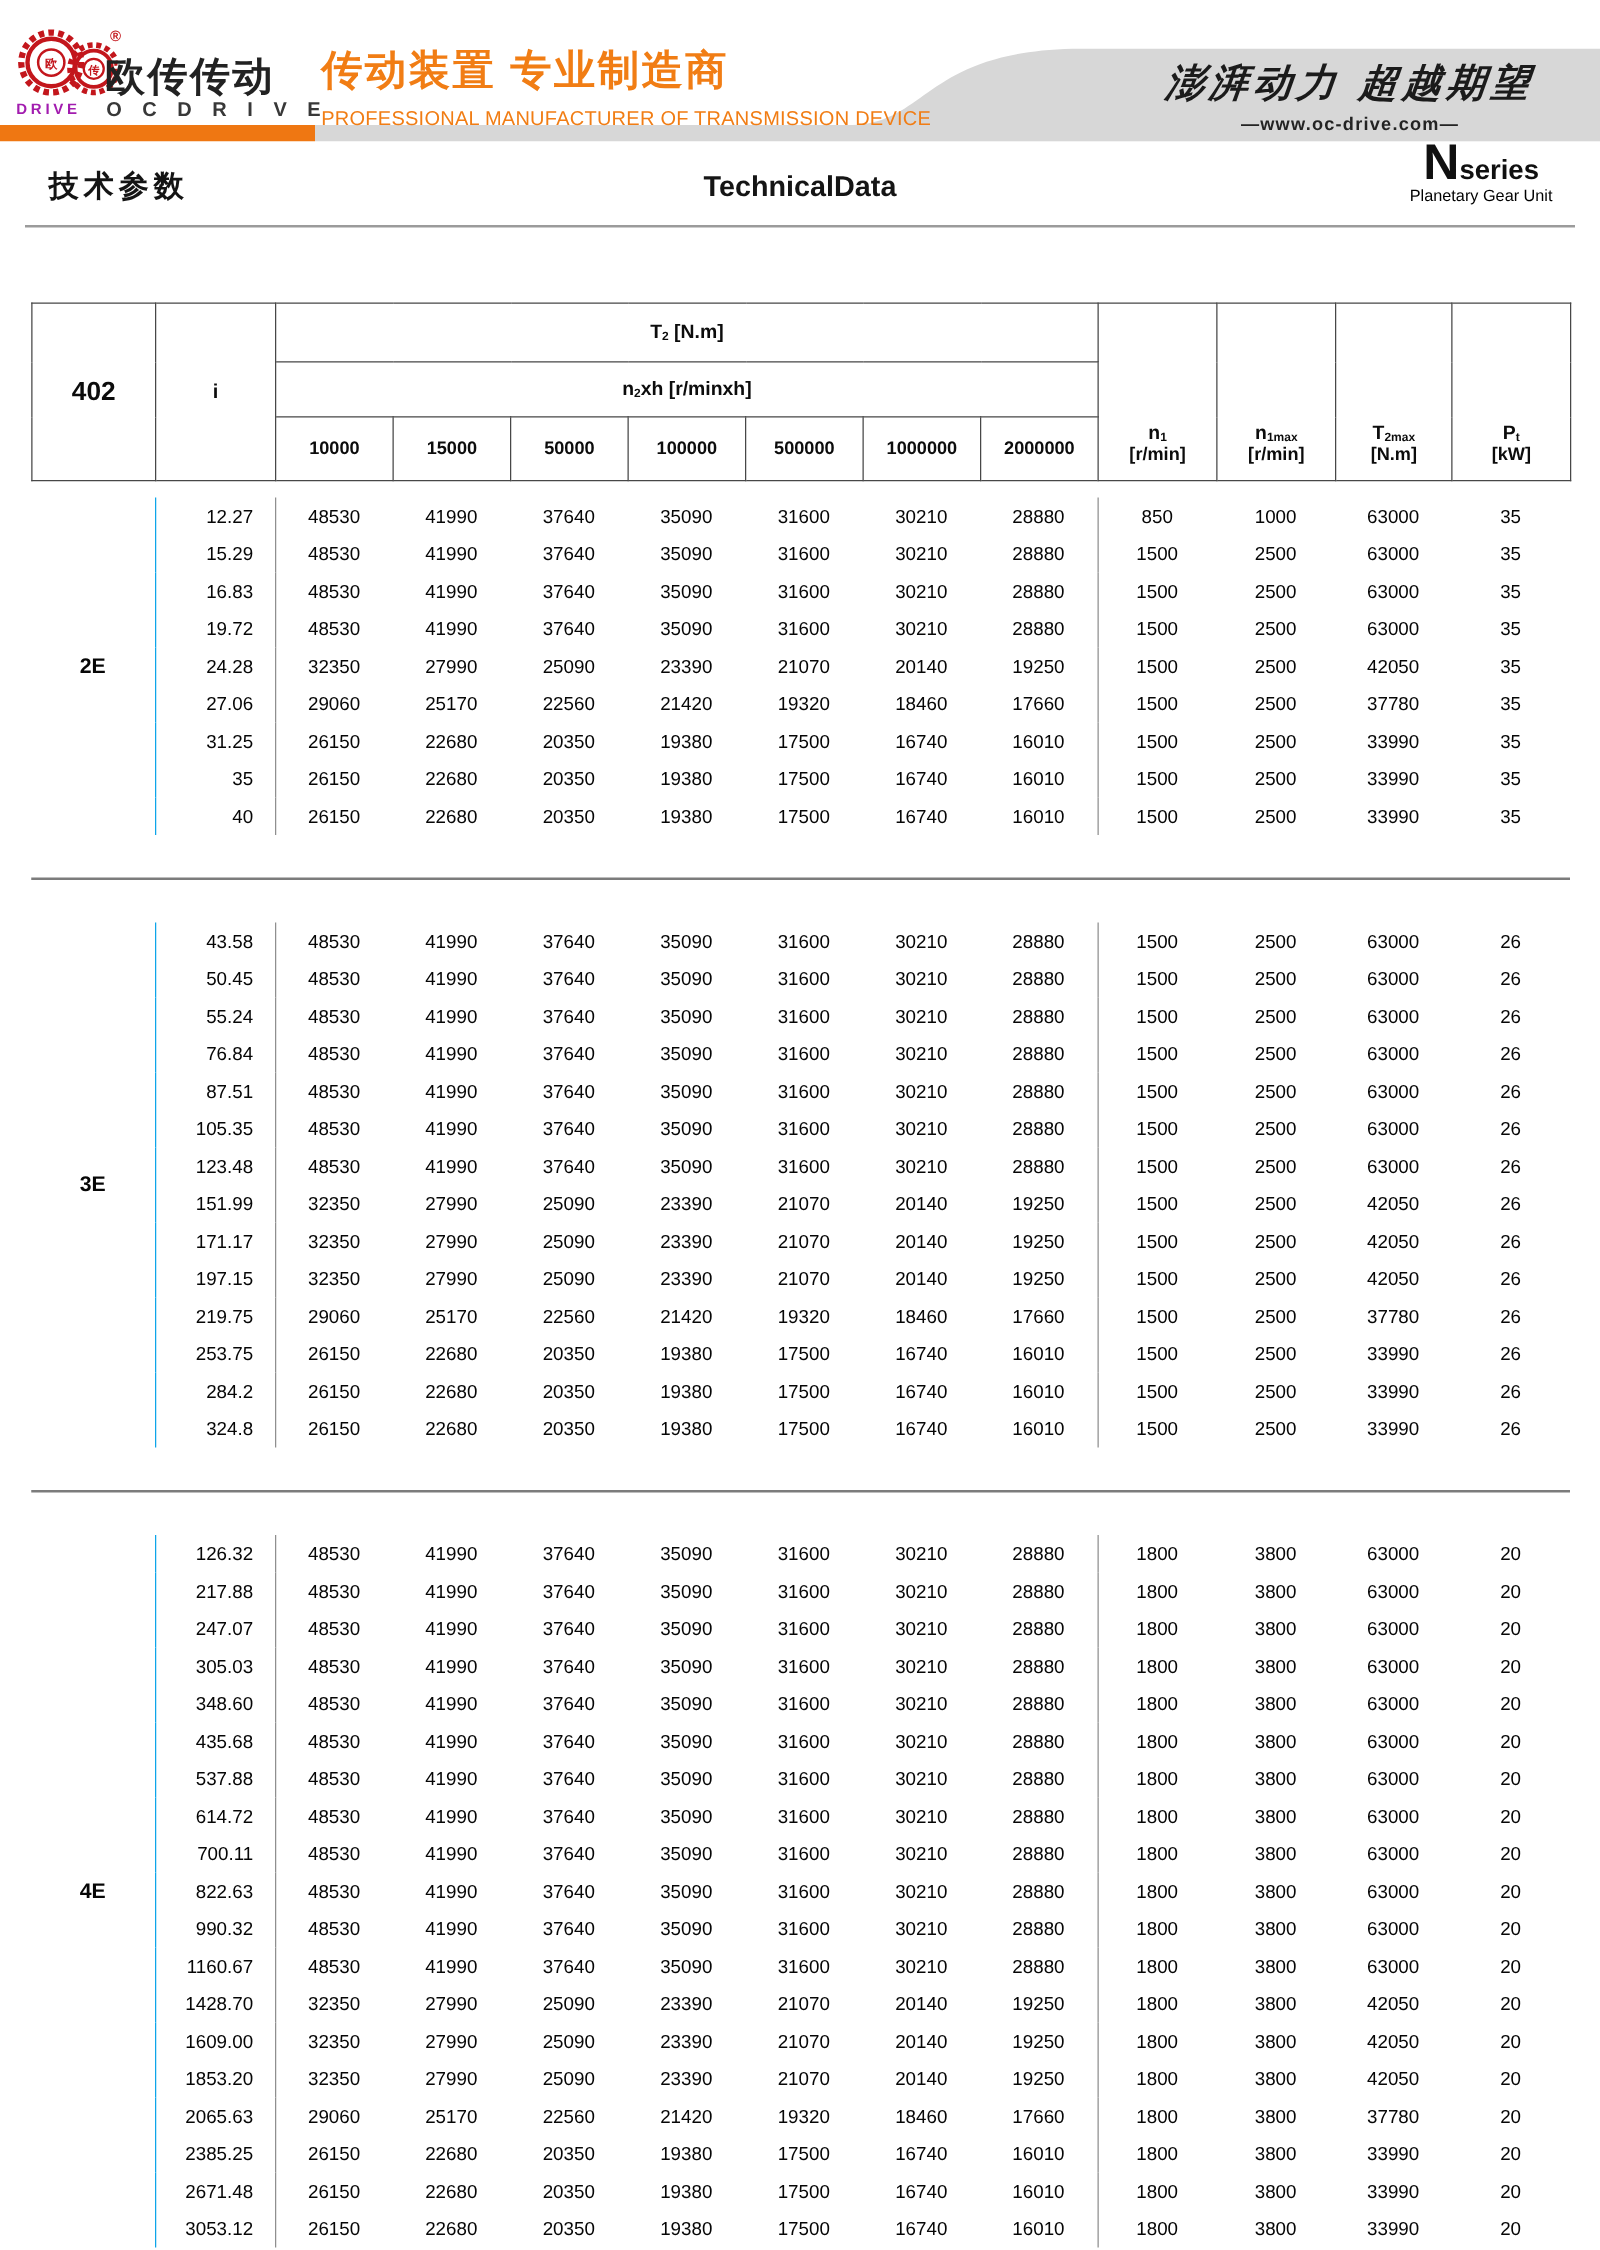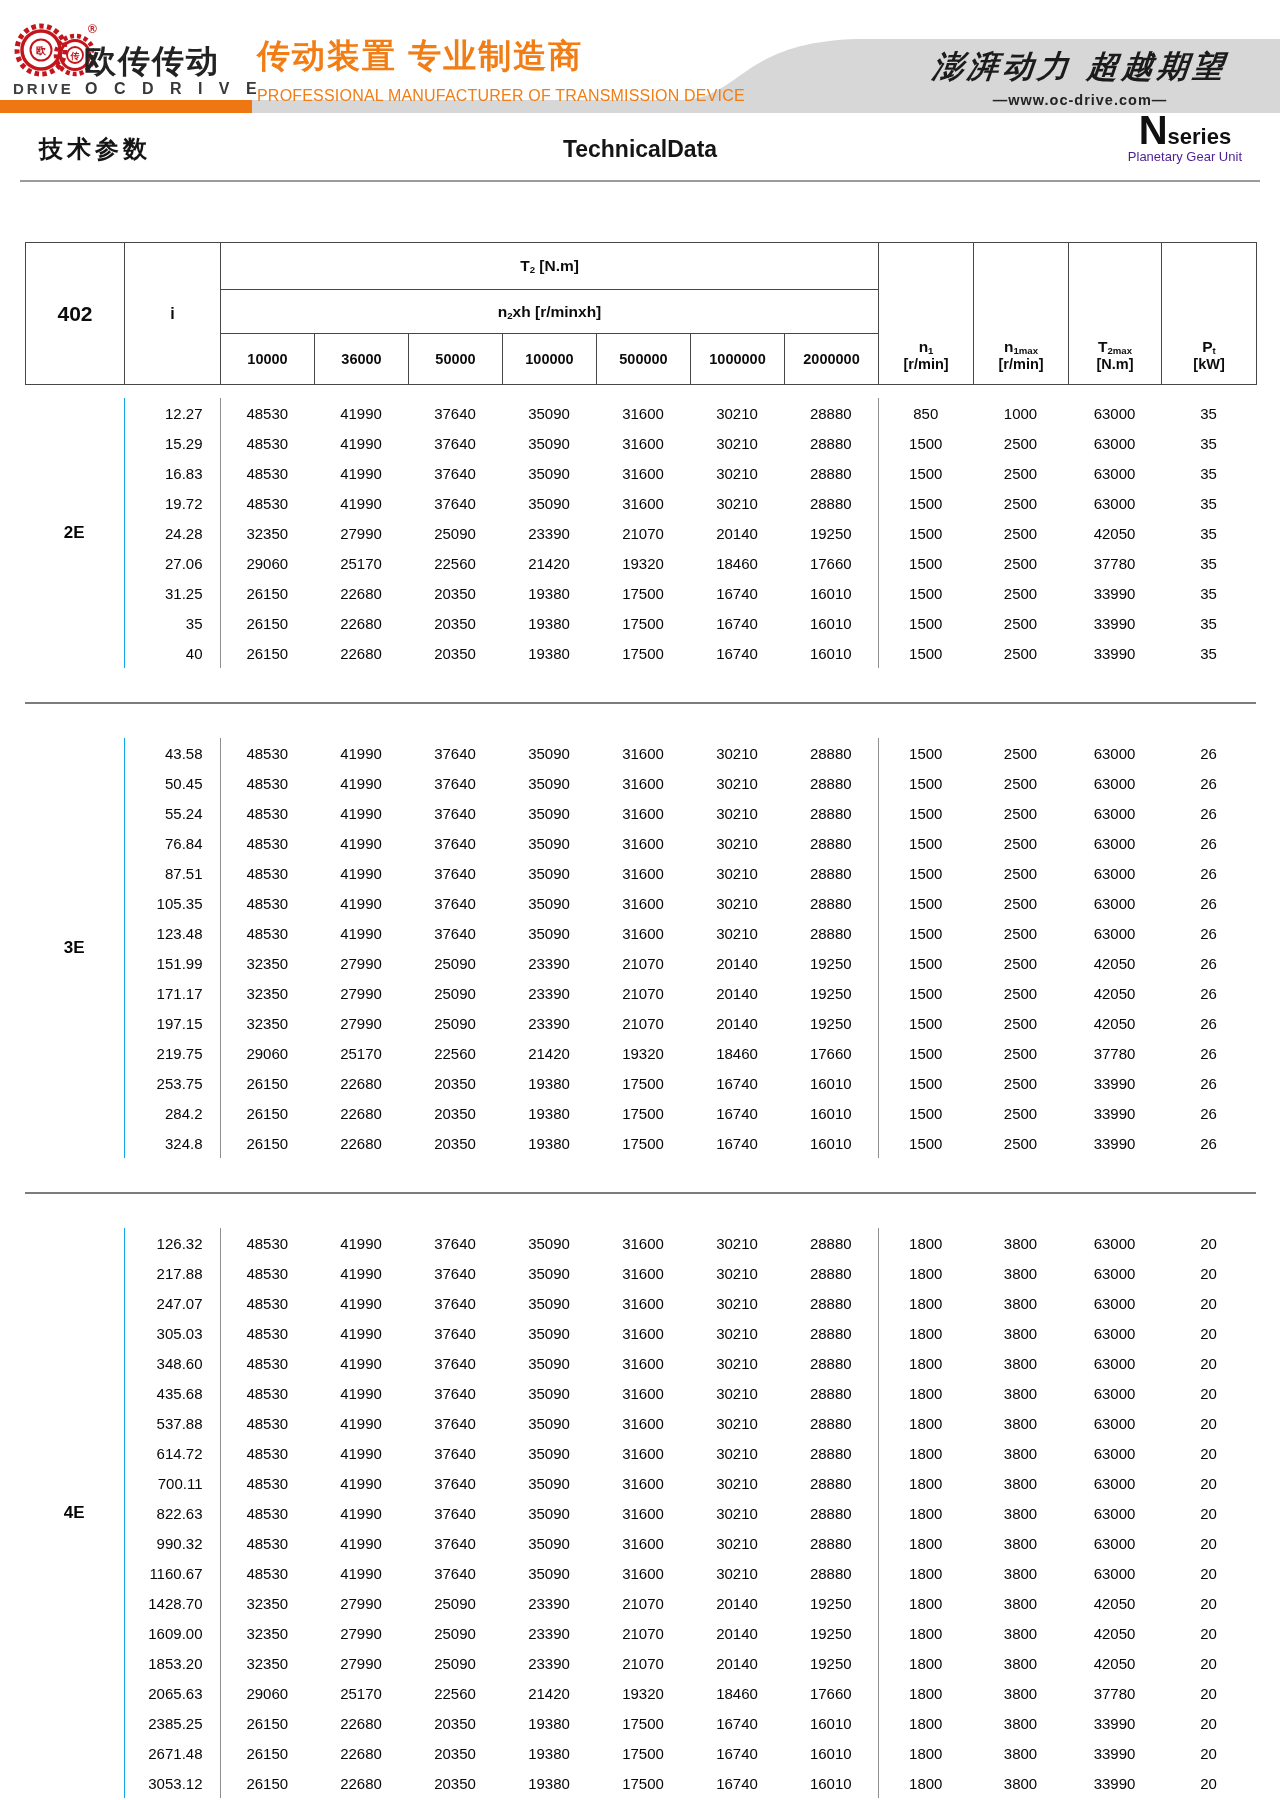--- a/index.html
+++ b/index.html
@@ -7,39 +7,39 @@
   .page { position:relative; width:1280px; height:1800px; background:#fff; overflow:hidden; }
 
   
   .bar-orange { position:absolute; left:0; top:100px; width:252px; height:13px; background:#ef7712; }
   .bar-gray   { position:absolute; left:252px; top:100px; width:1028px; height:13px; background:#d7d7d7; }
   .swoosh     { position:absolute; left:620px; top:36px; width:660px; height:77px; }
 
   .logo-block { position:absolute; left:0; top:0; width:600px; height:100px; }
   .gears-svg  { position:absolute; left:14px; top:22px; }
   .reg-mark   { position:absolute; left:88px; top:22px; font-size:12px; font-weight:700; color:#c3161c; }
-  .drive-word { position:absolute; left:13px; top:80px; font-size:15px; font-weight:900; letter-spacing:3px; color:#404040; }
+  .drive-word { position:absolute; left:13px; top:80px; font-size:12px; font-weight:900; letter-spacing:3px; color:#a21caf; }
   .brand-cn   { position:absolute; left:84px; top:40px; font-size:32px; font-weight:900; letter-spacing:2px; color:#222; }
   .brand-en   { position:absolute; left:85px; top:80px; font-size:16px; font-weight:700; letter-spacing:6px; color:#383838; }
 
   .tagline    { position:absolute; left:257px; top:34px; }
   .tagline-cn { font-size:33px; font-weight:700; letter-spacing:2px; color:#f17d14; }
   .tagline-en { margin-top:8px; font-size:16px; font-weight:400; letter-spacing:0.2px; color:#f17d14; }
 
   .slogan     { position:absolute; left:890px; top:46px; width:380px; text-align:center; }
   .slogan-cn  { font-family:"DejaVu Serif", serif; font-style:italic; font-weight:700; font-size:31px; letter-spacing:4px; color:#1b1b1b; transform:skewX(-6deg); }
   .website    { margin-top:4px; font-size:14.5px; font-weight:700; letter-spacing:1px; color:#232323; }
 
   
   .title-cn   { position:absolute; left:39px; top:133px; font-size:24px; font-weight:700; letter-spacing:4px; color:#141414; }
   .title-en   { position:absolute; left:50%; transform:translateX(-50%); top:136px; font-size:23px; font-weight:700; color:#151515; }
   .series     { position:absolute; right:38px; top:108px; text-align:center; }
   .series-n   { font-size:40px; font-weight:900; color:#101010; }
   .series-word{ font-size:22px; font-weight:800; color:#101010; }
-  .series-sub { font-size:13px; color:#4c1d95; margin-top:-4px; }
+  .series-sub { font-size:13px; color:#000000; margin-top:-4px; }
   .title-rule { position:absolute; left:20px; top:180px; width:1240px; border-top:2px solid #9b9b9b; }
 
   
   .tbl-wrap   { position:absolute; left:25px; top:242px; width:1231px; }
   table { border-collapse:collapse; table-layout:fixed; width:1231px; }
   col.c0{width:99px} col.c1{width:96px}
   col.c2,col.c3,col.c4,col.c5,col.c6,col.c7,col.c8{width:94px}
   col.c9{width:95px} col.c10{width:95px} col.c11{width:93px} col.c12{width:95px}
 
   .hdr-table td { border:1px solid #474747; text-align:center; vertical-align:middle; color:#0c0c0c; }
@@ -158,21 +158,21 @@
             </div>
           </td>
         </tr>
         <tr>
           <td class="span-hdr n2xh-hdr" colspan="7">
             <span>n</span><span class="subsc">2</span><span>xh [r/minxh]</span>
           </td>
         </tr>
         <tr class="thr-row">
           <td>10000</td>
-          <td>36000</td>
+          <td>15000</td>
           <td>50000</td>
           <td>100000</td>
           <td>500000</td>
           <td>1000000</td>
           <td>2000000</td>
         </tr>
       </tbody>
     </table>
 
     <div>

